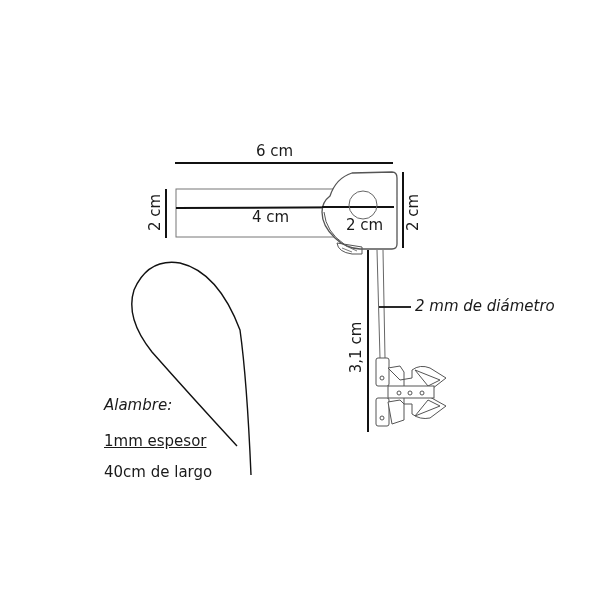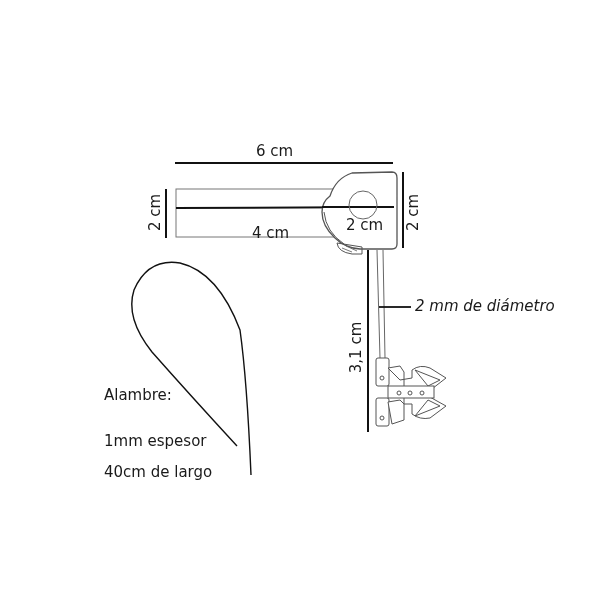--- a/index.html
+++ b/index.html
@@ -55,23 +55,23 @@
       <circle cx="399" cy="393" r="2"></circle>
       <circle cx="410" cy="393" r="2"></circle>
       <circle cx="422" cy="393" r="2"></circle>
     </g>
 
     <path d="M237 446 Q190 395 152 352 Q125 318 134 290 Q148 258 180 263 Q218 272 240 330 Q247 380 251 475" fill="none" stroke="#111" stroke-width="1.4"></path>
   </svg>
 
   
   <div class="lbl" style="left:256px; top:144px;">6 cm</div>
-  <div class="lbl" style="left:252px; top:226px;">4 cm</div>
+  <div class="lbl" style="left:252px; top:210px;">4 cm</div>
   <div class="lbl" style="left:346px; top:218px;">2 cm</div>
   <div class="lbl vert" style="left:137px; top:205px;">2 cm</div>
   <div class="lbl vert" style="left:395px; top:205px;">2 cm</div>
   <div class="lbl" style="left:415px; top:299px;font-style:italic;">2 mm de diámetro</div>
   <div class="lbl vert" style="left:331px; top:340px;">3,1 cm</div>
 
-  <div class="note" style="left:104px; top:386px;">Alambre:</div>
-  <div class="note" style="left:104px; top:432px;">1mm espesor</div>
+  <div class="note" style="left:104px; top:396px;font-style:italic;">Alambre:</div>
+  <div class="note" style="left:104px; top:432px;text-decoration:underline;">1mm espesor</div>
   <div class="note" style="left:104px; top:463px;">40cm de largo</div>
 </div>
 
 </body></html>

